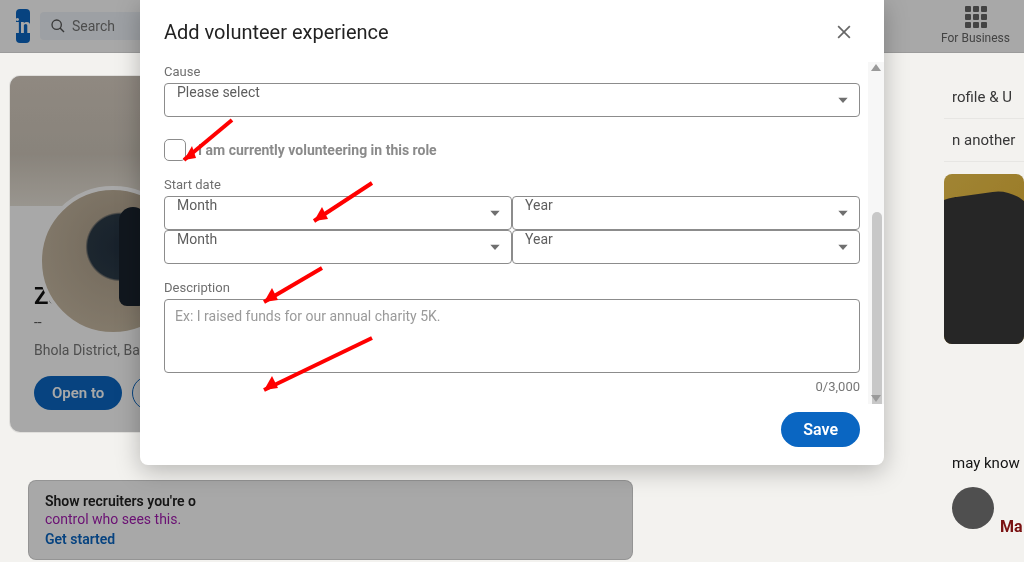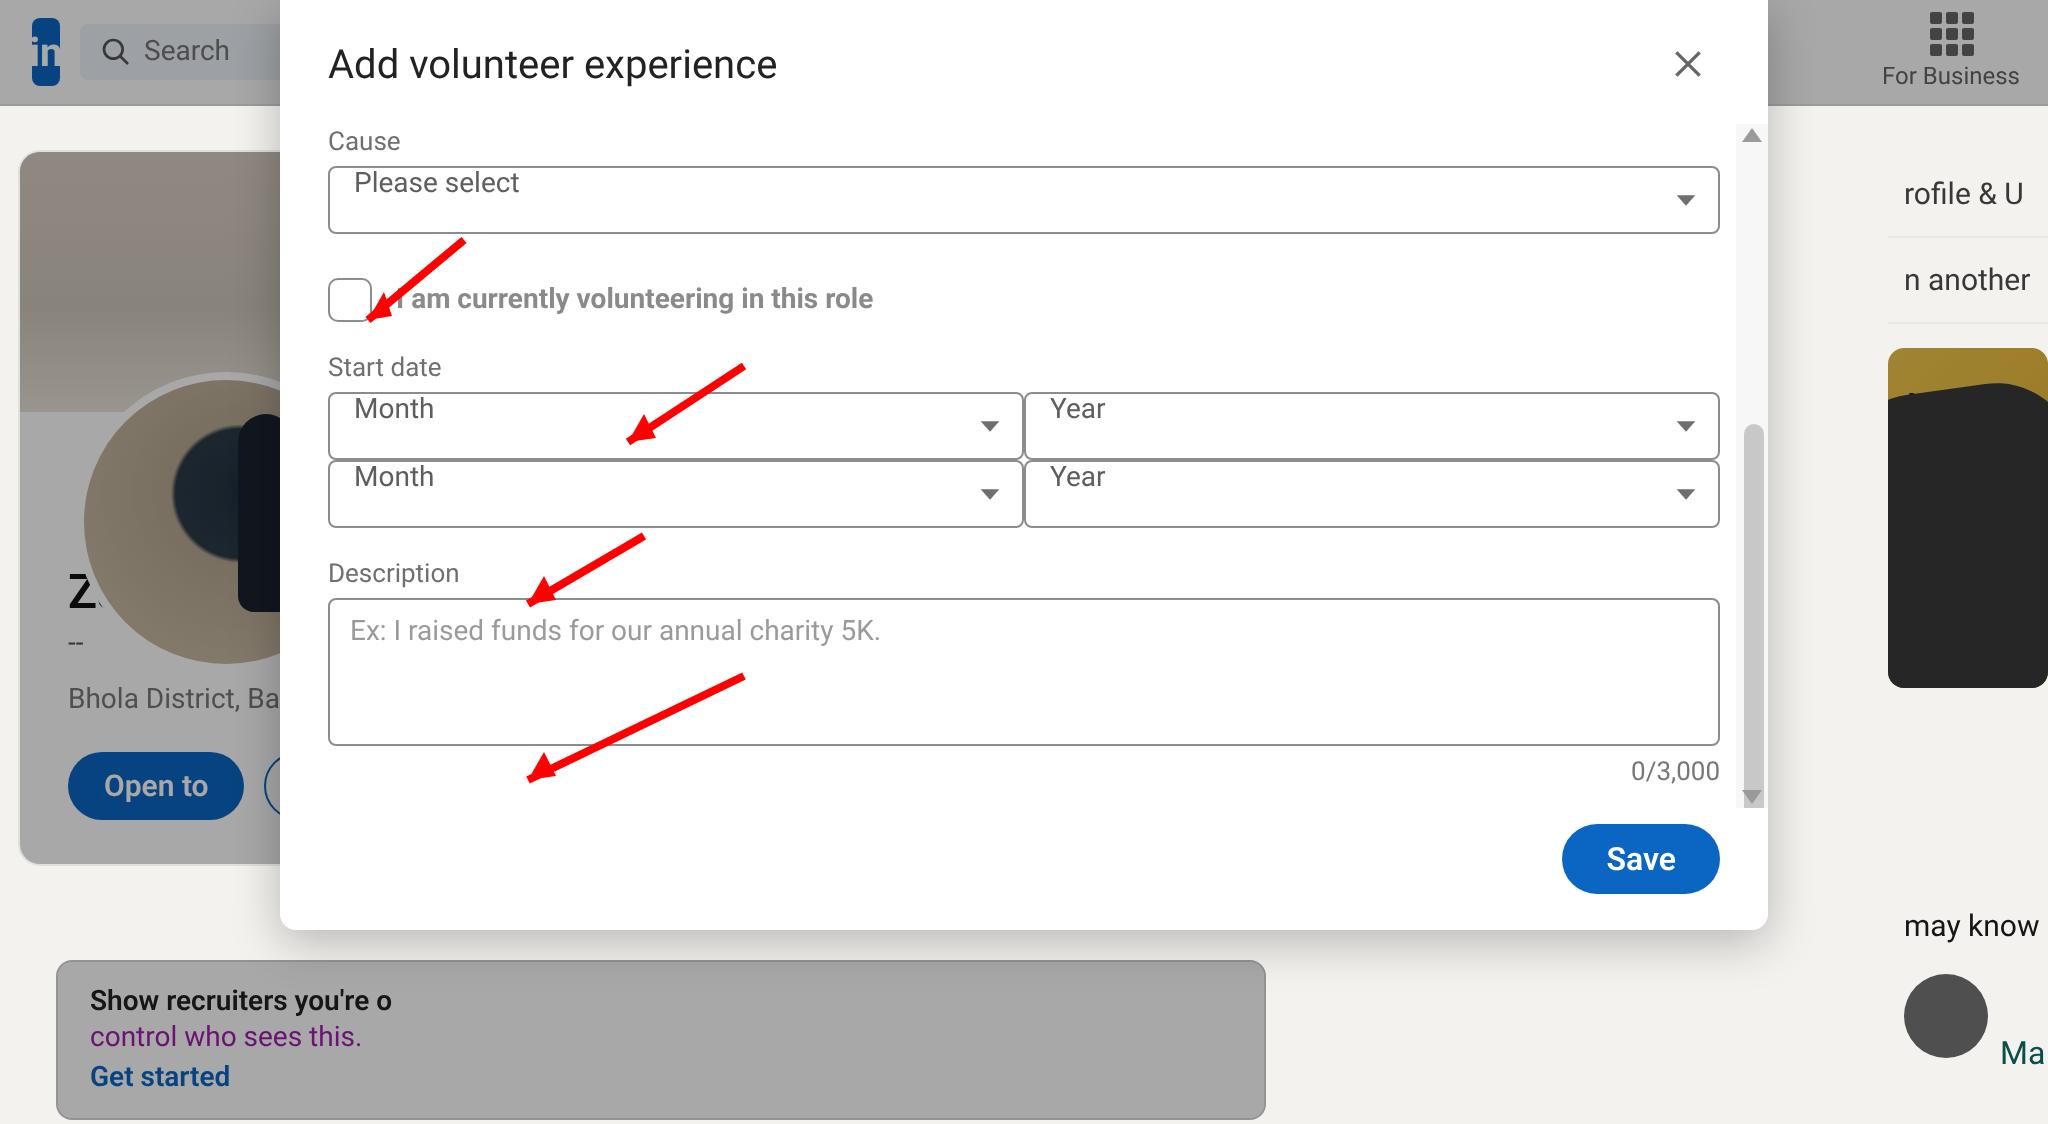--- a/index.html
+++ b/index.html
@@ -135,21 +135,21 @@
     <div class="rc-link">rofile &amp; U</div>
     <div class="rc-link">n another</div>
     <div class="rc-ad">
       <div class="rc-ad-txt">
         <span>'s hiring</span><br><span>dIn.</span>
       </div>
     </div>
     <div class="rc-know">may know</div>
     <div style="display:flex;align-items:center;gap:6px;">
       <div class="rc-avatar"></div>
-      <span style="color:#0f766e;font-weight:400;margin-top:45px;">Ma</span>
+      <span style="color:#b91c1c;font-weight:700;margin-top:45px;">Ma</span>
     </div>
   </div>
 </div>
 
 <div class="modalwrap">
   <div class="modal">
     <div class="mhead">
       <div class="mtitle">Add volunteer experience</div>
       <button class="closebtn">
         <svg width="20" height="20" viewBox="0 0 24 24" fill="none" stroke-width="2">

